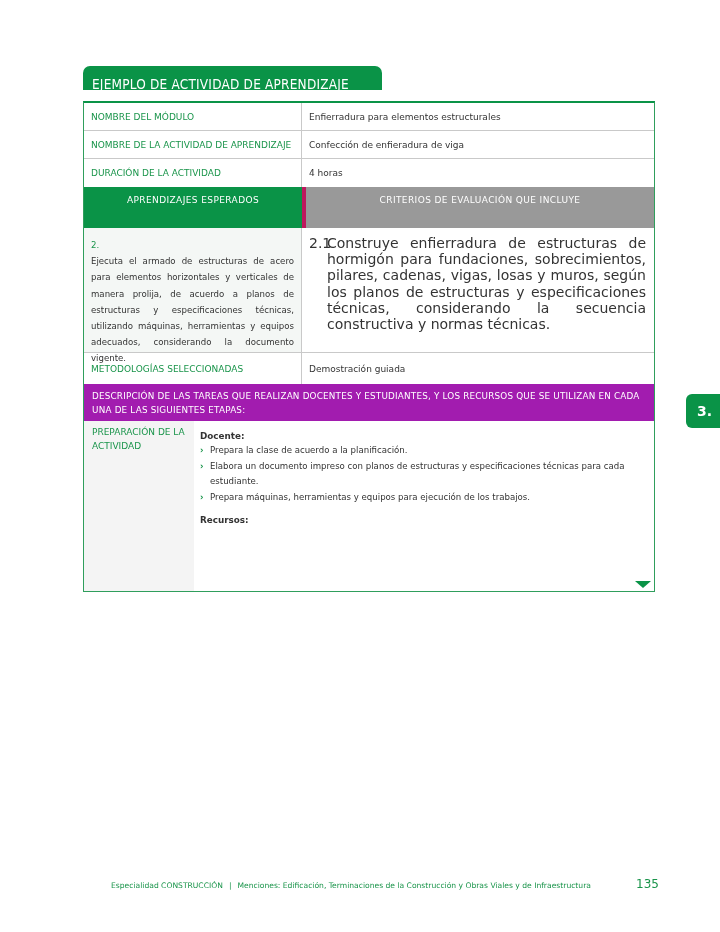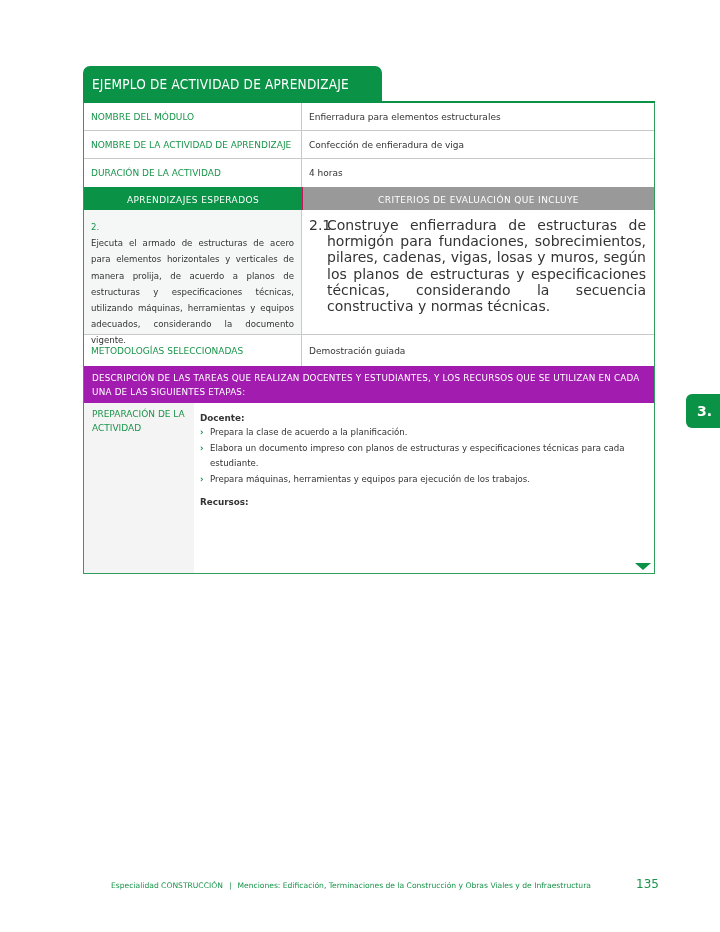--- a/index.html
+++ b/index.html
@@ -1,38 +1,38 @@
 <!DOCTYPE html>
 <html><head>
 <meta charset="utf-8">
 <style>
   * { box-sizing: border-box; margin: 0; padding: 0; }
   html, body { width: 720px; height: 932px; background: #ffffff; }
   body { position: relative; font-family: "DejaVu Sans", sans-serif; color: #3a3a3a; font-size: 9px; }
 
   .tab-title {
-    position: absolute; left: 83px; top: 66px; width: 299px; height: 36px;
+    position: absolute; left: 83px; top: 66px; width: 299px; height: 24px;
     background: #0a9347; color: #fff; border-radius: 7px 7px 0 0;
     font-size: 13.5px; line-height: 36px; padding-left: 9px; letter-spacing: 0.2px;
     font-family: "DejaVu Sans Condensed", "DejaVu Sans", sans-serif;
   }
   .table {
     position: absolute; left: 83px; top: 101px; width: 572px;
     border: 1.5px solid #2f9e5c; border-top: 2px solid #0a9347;
   }
   .row { display: flex; border-bottom: 1px solid #c9c9c9; }
   .row:last-child { border-bottom: none; }
   .cell { padding: 0 7px; }
   .lbl { width: 218px; color: #19944a; border-right: 1px solid #c9c9c9; font-size: 9px; display: flex; align-items: center; }
   .val { flex: 1; display: flex; align-items: center; font-size: 9px; color: #333; }
   .h22 { height: 28px; }
 
-  .hdr-row { display: flex; height: 23px; }
+  .hdr-row { display: flex; height: 41px; }
   .hdr-green { width: 218px; background: #0a9347; color: #fff; font-size: 9px; text-align: center; line-height: 27px; letter-spacing: 0.4px; }
-  .hdr-grey { flex: 1; background: #999999; color: #fff; font-size: 9px; text-align: center; line-height: 27px; letter-spacing: 0.4px; border-left: 1px solid #be185d;}
+  .hdr-grey { flex: 1; background: #999999; color: #fff; font-size: 9px; text-align: center; line-height: 27px; letter-spacing: 0.4px; border-left: 4px solid #be185d;}
 
   .content-row { display: flex; height: 125px; border-bottom: 1px solid #c9c9c9; }
   .ae { width: 218px; background: #f4f7f5; border-right: 1px solid #c9c9c9; padding: 9px 7px; font-size: 8.6px; line-height: 16.2px; color: #333; text-align: justify; }
   .ae .num { color: #19944a; }
   .ce { flex: 1; padding: 7px 8px 0 7px; font-size: 14px; line-height: 16.2px; color: #333; display: flex; }
   .ce .cnum { width: 18px; flex-shrink: 0; }
   .ce .ctext { text-align: justify; }
 
   .desc-hdr { background: #a21caf; color: #fff; padding: 6px 8px 4px 8px; font-size: 8.8px; line-height: 13.5px; letter-spacing: 0.2px; height: 37px; }
   .prep-row { display: flex; height: 170px; }

